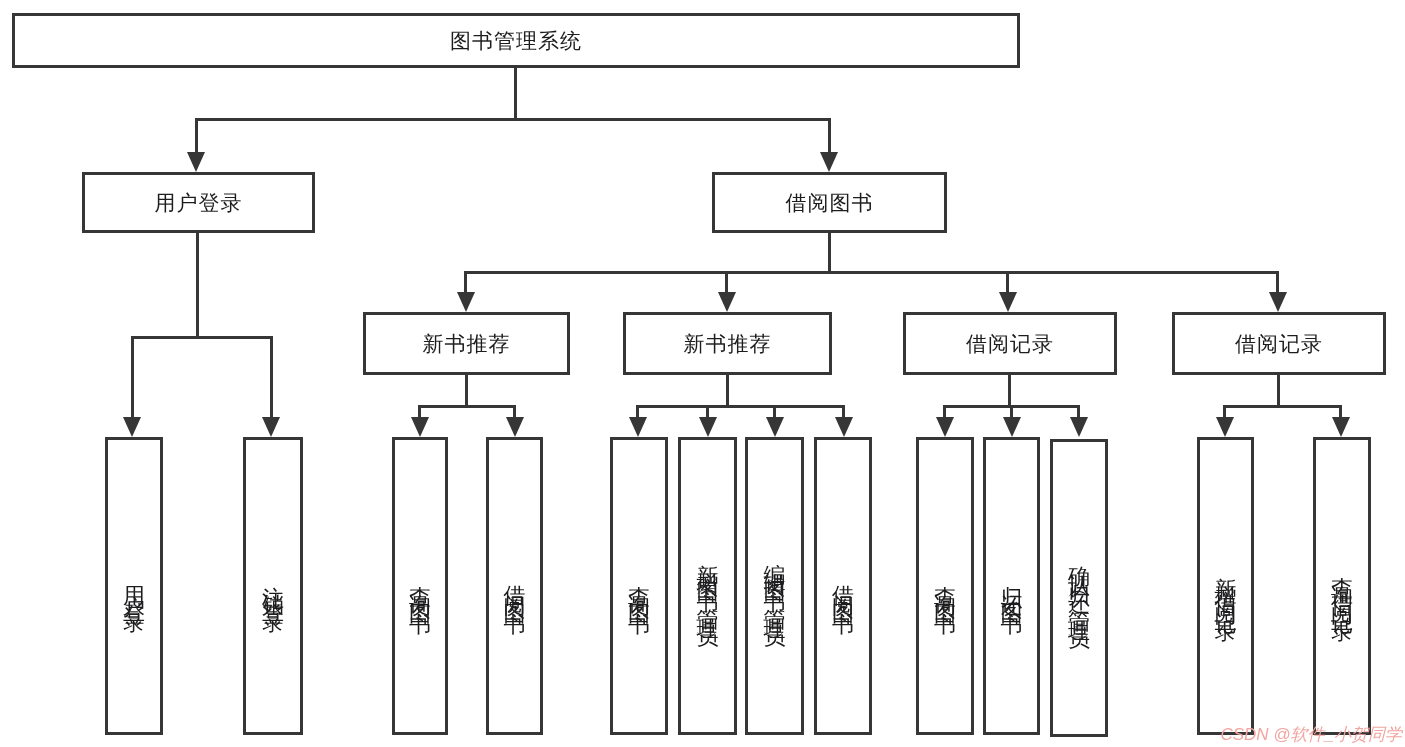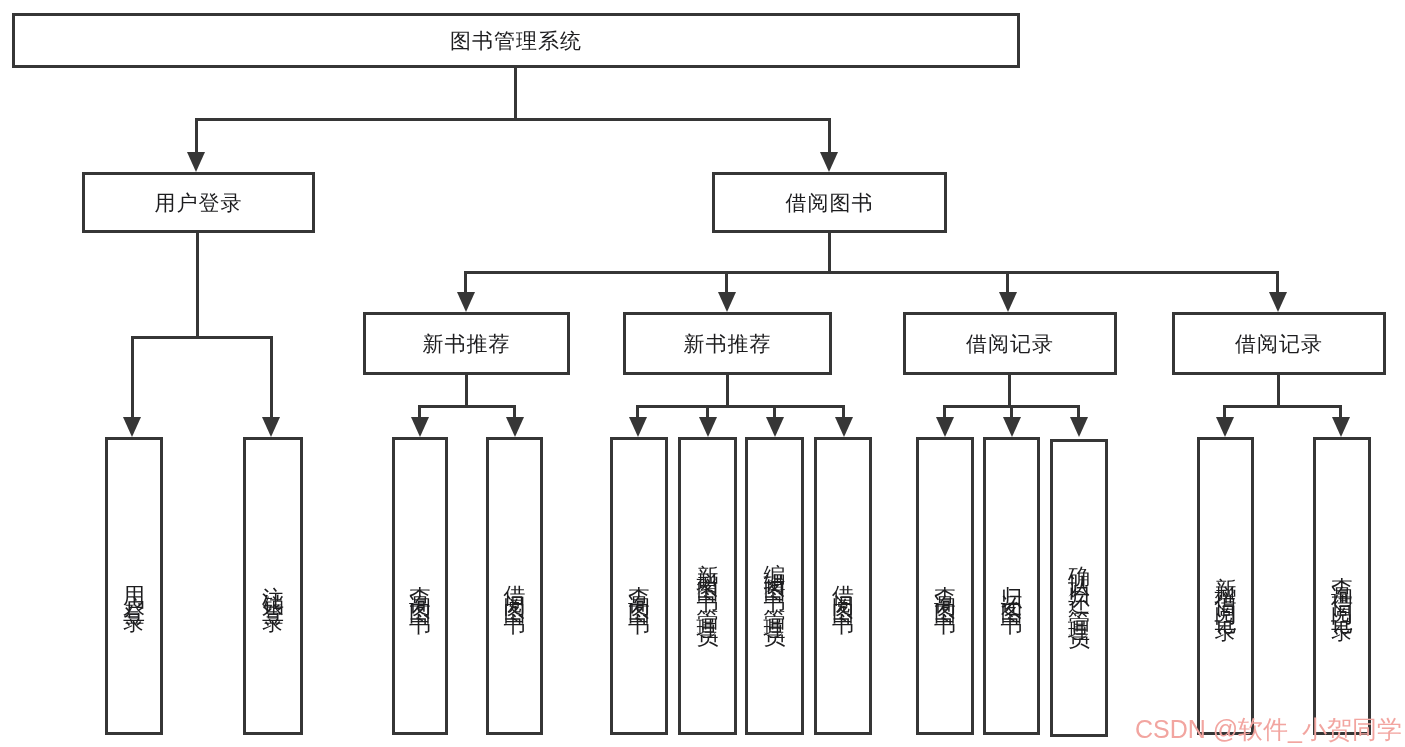--- a/index.html
+++ b/index.html
@@ -50,24 +50,25 @@
     position:absolute;
     width:0;height:0;
     border-left:9px solid transparent;
     border-right:9px solid transparent;
     border-top:20px solid var(--line);
   }
   .watermark{
     position:absolute;
     right:3px;
     bottom:1px;
-    font-size:25px;
+    font-size:17px;
     color:var(--wm);
     z-index:5;
     white-space:nowrap;
+    font-style:italic;
   }
 </style>
 </head>
 <body>
 
 <div class="canvas">
 
   <div class="node hnode" style="left:12px;top:13px;width:1008px;height:55px;">
     <span>图书管理系统</span>
   </div>

